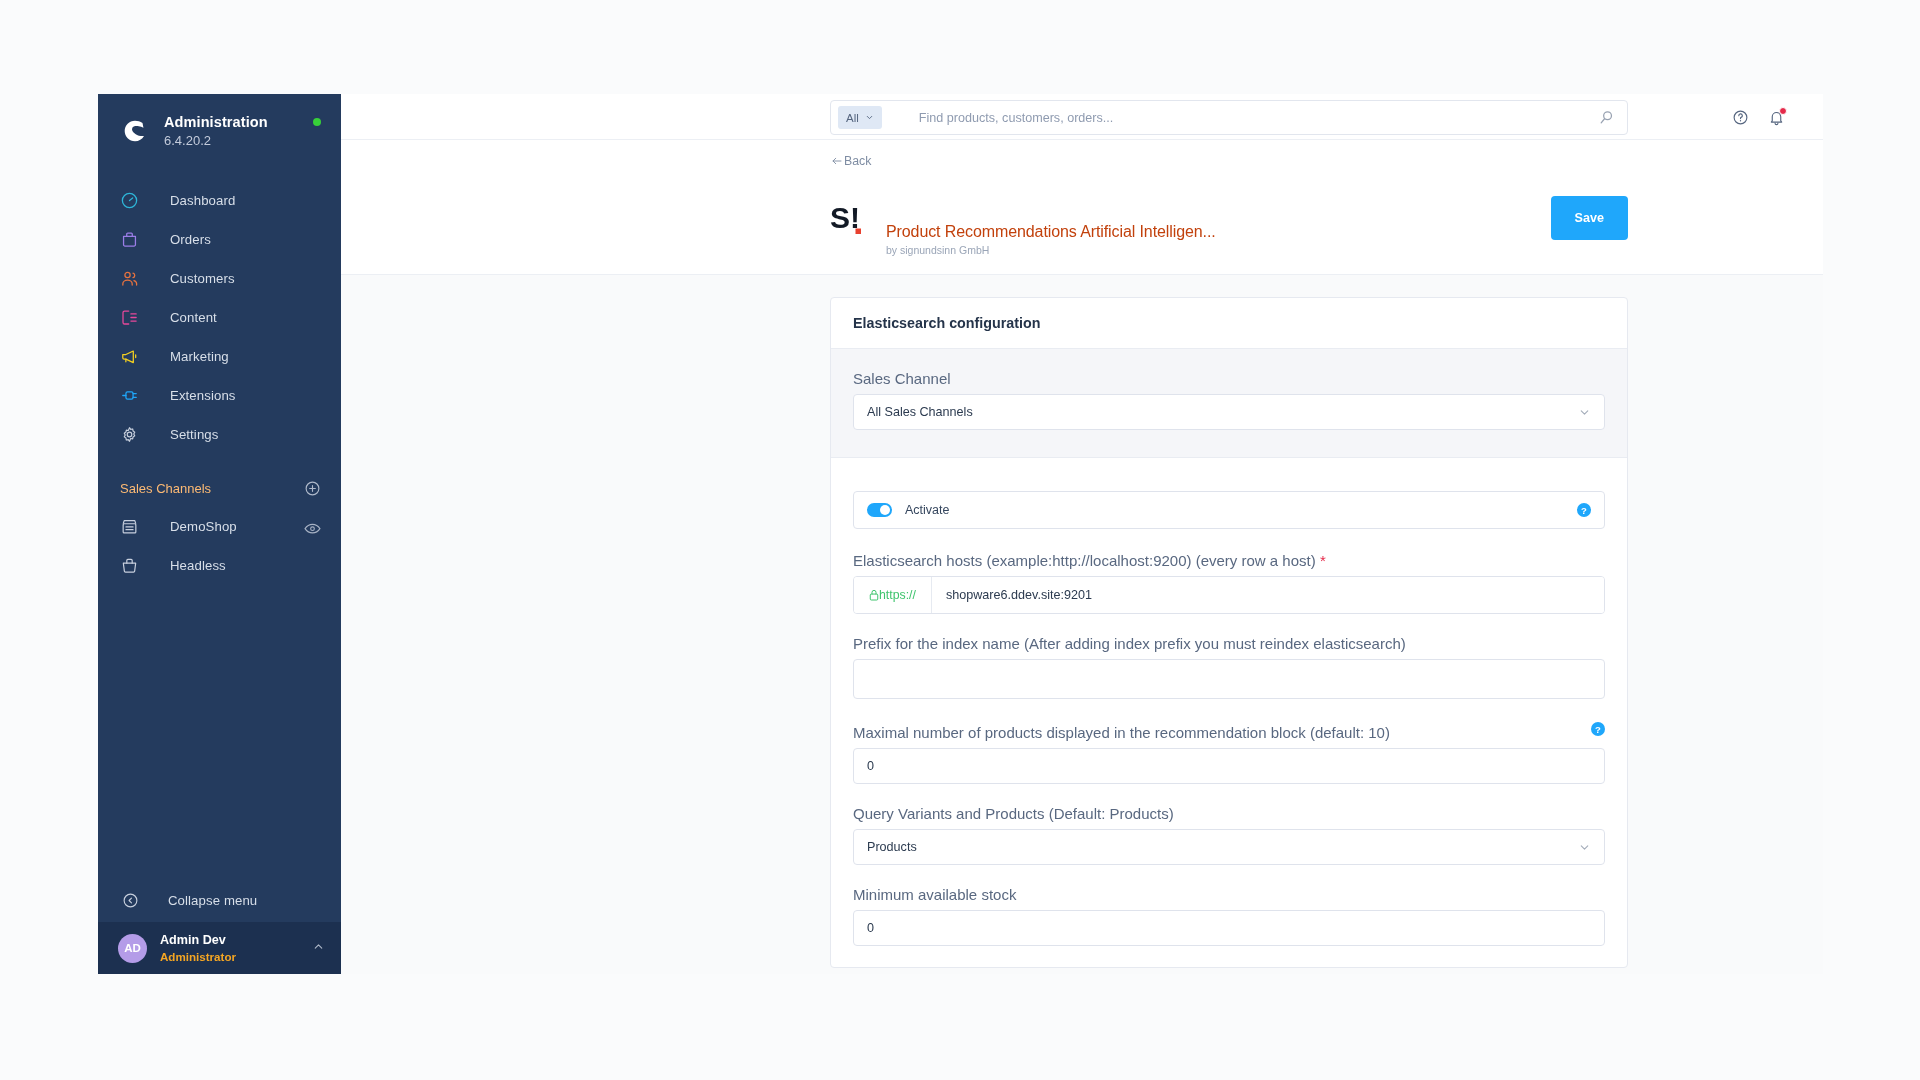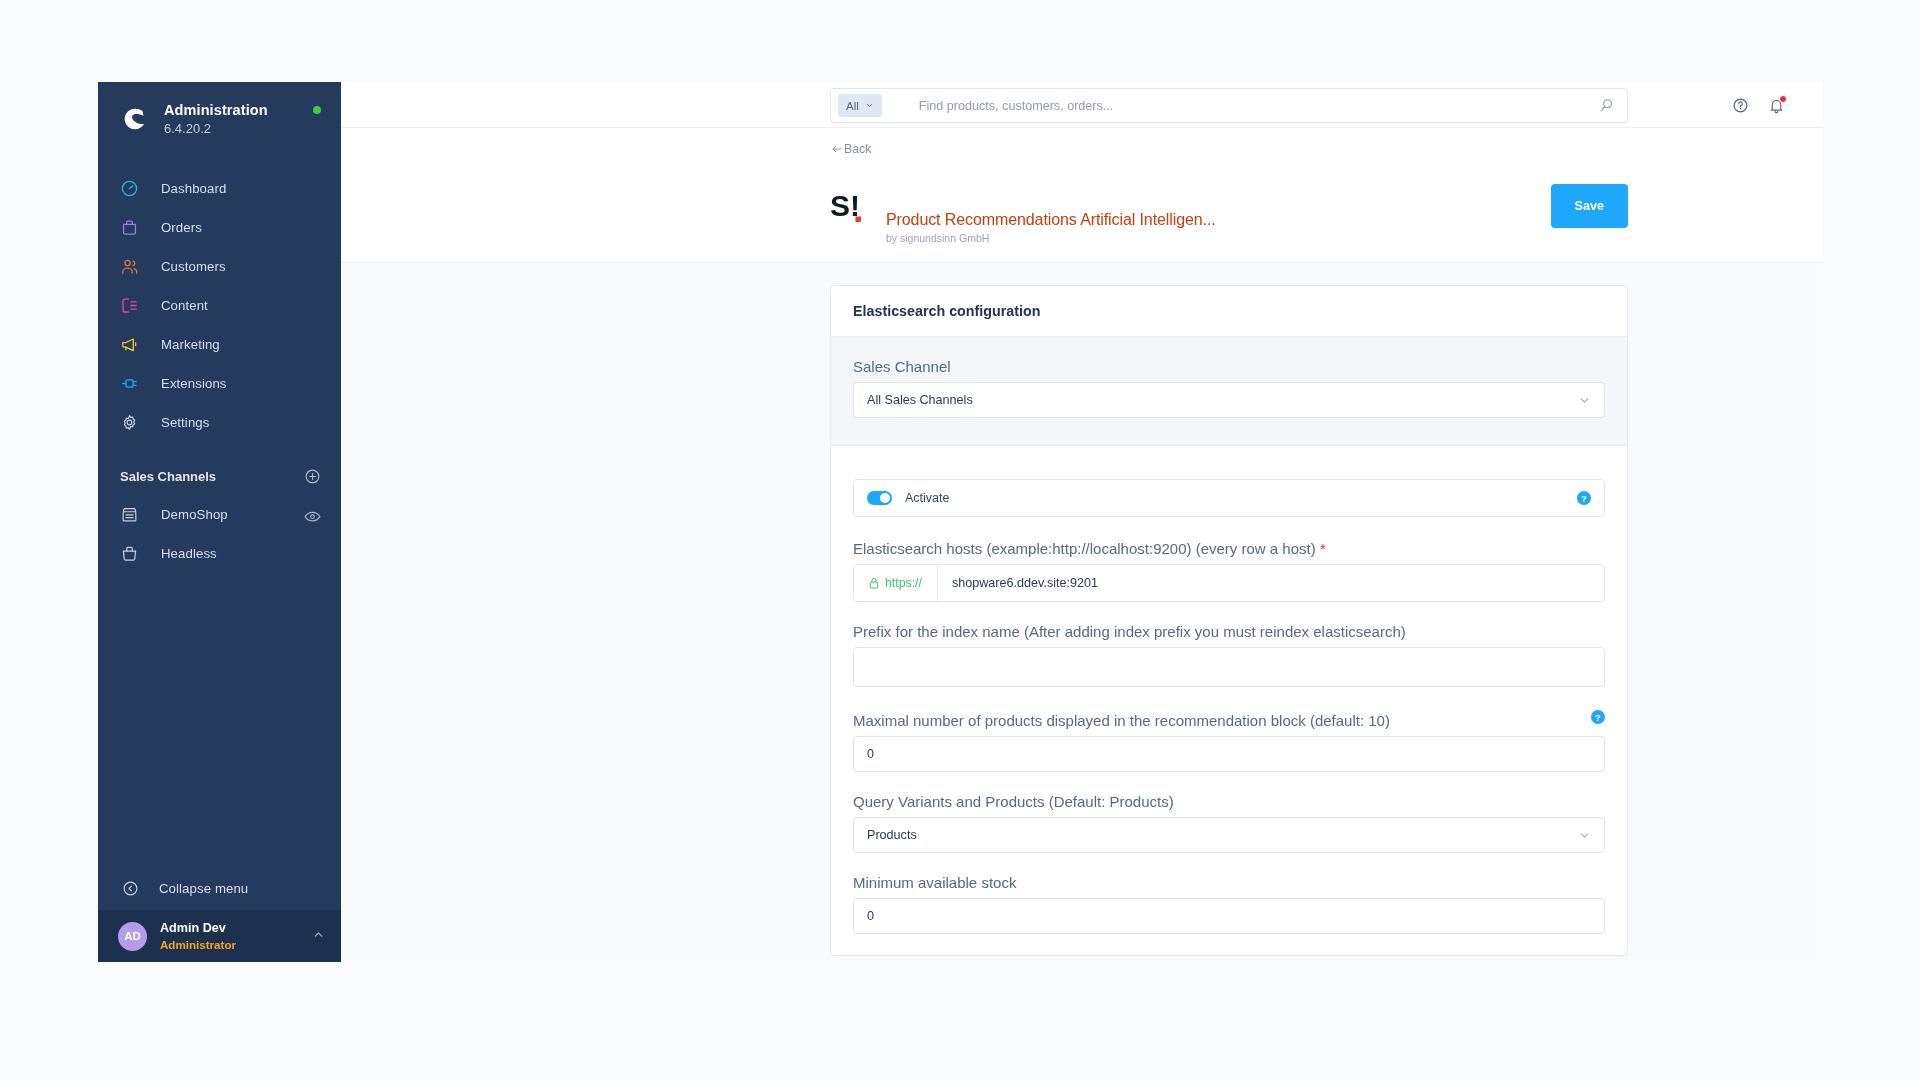--- a/index.html
+++ b/index.html
@@ -6,21 +6,21 @@
   html, body {
     width: 1920px; height: 1080px;
     background: #fafbfc;
     font-family: "Liberation Sans", sans-serif;
     overflow: hidden;
   }
 
   
   #app {
     position: absolute;
-    left: 98px; top: 82px;
+    left: 98px; top: 94px;
     width: 1725px; height: 880px;
     display: flex;
     background: #f9fafb;
   }
 
   
   .sidebar {
     width: 243px; height: 100%;
     background: #243b5e;
     display: flex; flex-direction: column;
@@ -47,27 +47,27 @@
     display: flex; align-items: center;
     height: 39px; padding: 0 20px 0 22px;
     cursor: pointer; position: relative;
   }
   .sb-ico {
     width: 19px; height: 19px; flex: 0 0 19px;
     margin-right: 22px;
     display: flex; align-items: center; justify-content: center;
   }
   .sb-ico svg { width: 100%; height: 100%; display: block; }
-  .sb-lbl { color: #d8dfe9; font-size: 13.2px; letter-spacing: .1px; }
+  .sb-lbl { color: #d8dfe9; font-size: 13.2px; letter-spacing: .1px; margin-left: 9px; }
 
   .sb-section {
     display: flex; align-items: center; justify-content: space-between;
     padding: 26px 20px 10px 22px;
   }
-  .sb-section-lbl { color: #e5e5e5; font-size: 13px; font-weight: 700; }
+  .sb-section-lbl { color: #fdba74; font-size: 13px; font-weight: 400; }
   .sb-section-add { width: 17px; height: 17px; cursor: pointer; opacity: .85; }
   .sb-eye { width: 17px; height: 12px; margin-left: auto; opacity: .8; cursor: pointer; }
 
   .sb-spacer { flex: 1 1 auto; }
 
   .sb-collapse {
     display: flex; align-items: center;
     height: 44px; padding: 0 20px 0 24px;
     cursor: pointer;
   }
@@ -257,21 +257,21 @@
     cursor: pointer;
   }
 
   
   .ctrl-group {
     display: flex; align-items: stretch;
     border: 1px solid #dfe3ec; border-radius: 4px;
     background: #fff; overflow: hidden;
   }
   .ctrl-prefix {
-    display: flex; align-items: center; gap: 6px;
+    display: flex; align-items: center; 
     padding: 0 15px;
     border-right: 1px solid #e6eaf1;
     color: #3ec46d; font-size: 12.3px;
     background: #fff;
   }
   .ctrl-group input {
     flex: 1 1 auto; border: 0; outline: 0;
     font-family: inherit; font-size: 12.6px; color: #2b3a4f;
     padding: 0 14px; height: 36px;
   }

